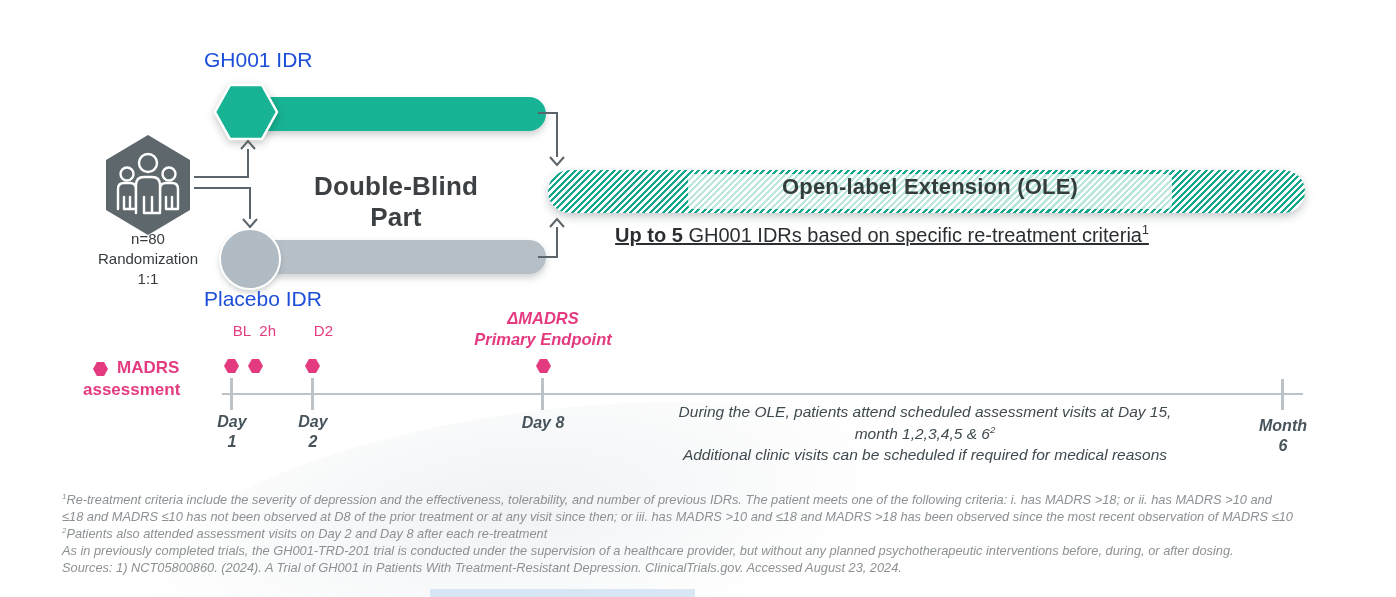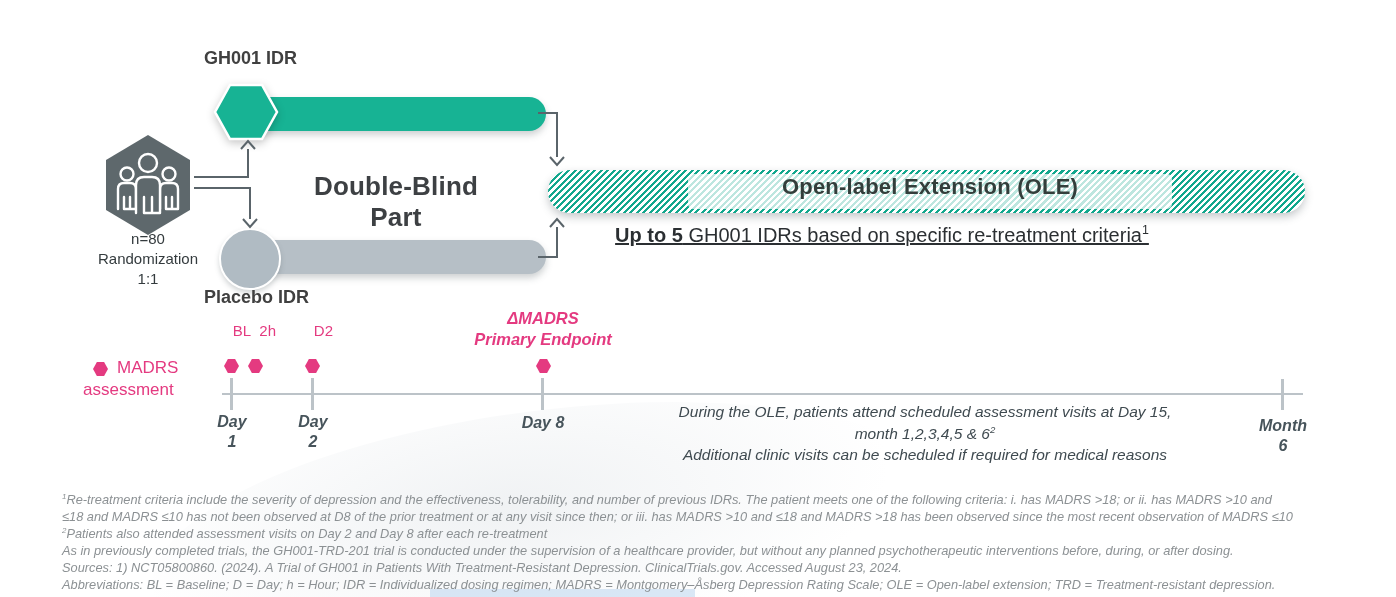--- a/index.html
+++ b/index.html
@@ -11,21 +11,21 @@
           background:radial-gradient(ellipse at 45% 35%, rgba(205,212,218,.30), rgba(255,255,255,0) 62%);
           transform:rotate(-7deg);}
   .bottom-strip{left:430px;top:589px;width:265px;height:8px;background:rgba(188,214,239,.55);}
 
   
   .bar{height:34px;border-radius:17px;box-shadow:0 4px 7px rgba(80,90,95,.28);}
   .bar-green{left:240px;top:97px;width:306px;background:#17B394;}
   .bar-gray{left:248px;top:240px;width:298px;background:#B6BFC6;}
   .placebo-circle{left:219px;top:228px;width:58px;height:58px;border-radius:50%;
                   background:#B0BBC3;border:2px solid #fff;box-shadow:0 3px 5px rgba(80,90,95,.25);}
-  .arm-label{font-weight:bold;font-size:18px;color:#404040;}
+  .arm-label{font-weight:normal;font-size:21px;color:#1d4ed8;}
   .dbl-blind{left:290px;top:171px;width:212px;text-align:center;font-weight:bold;
              font-size:26px;color:#3d4043;letter-spacing:.2px;}
   .pop-text{left:78px;top:229px;width:140px;text-align:center;font-size:15px;
             line-height:20px;color:#343b3e;}
 
   
   .ole-bar{left:548px;top:170px;width:757px;height:43px;border-radius:21.5px;
            background:repeating-linear-gradient(135deg,#12A78D 0px,#12A78D 2.2px,#ffffff 2.2px,#ffffff 4.6px);
            box-shadow:0 4px 8px rgba(80,90,95,.32);}
   .ole-inner{position:absolute;left:140px;top:4px;width:484px;height:35px;border-radius:5px;
@@ -36,21 +36,21 @@
   sup{font-size:.62em;vertical-align:super;line-height:0;}
 
   
   .axis{left:222px;top:393px;width:1081px;height:2px;background:#BCC3C8;}
   .tick{width:3px;background:#BCC3C8;}
   .pink{color:#E43A80;}
   .hexdot{width:15px;height:14px;background:#E43A80;
           clip-path:polygon(0% 50%,26% 0%,74% 0%,100% 50%,74% 100%,26% 100%);
           filter:drop-shadow(0 0 4px rgba(228,58,128,.55));}
   .marker-label{font-size:15px;text-align:right;width:40px;margin-left:-20px;}
-  .legend-text{font-weight:normal;font-size:17px;}
+  .legend-text{font-weight:bold;font-size:17px;}
   .pe-text{width:260px;margin-left:-130px;text-align:center;font-weight:bold;
            font-style:italic;font-size:16.5px;line-height:21px;}
   .day-label{width:90px;margin-left:-45px;text-align:center;font-weight:bold;
              font-style:italic;font-size:16px;line-height:20px;color:#47545b;}
   .visits{left:605px;top:401px;width:640px;text-align:center;font-style:italic;
           font-size:15.5px;line-height:21.5px;color:#3f4a50;}
 
   
   .foot{left:62px;width:1315px;font-style:italic;font-size:12.8px;line-height:17px;color:#8c9194;}
 </style>
@@ -157,15 +157,14 @@
     <div>During the OLE, patients attend scheduled assessment visits at Day 15,</div>
     <div><span>month 1,2,3,4,5 &amp; 6</span><sup>2</sup></div>
     <div>Additional clinic visits can be scheduled if required for medical reasons</div>
   </div>
 
   <div class="abs foot" style="top:491px;"><sup>1</sup><span>Re-treatment criteria include the severity of depression and the effectiveness, tolerability, and number of previous IDRs. The patient meets one of the following criteria: i. has MADRS &gt;18; or ii. has MADRS &gt;10 and</span></div>
   <div class="abs foot" style="top:508px;">≤18 and MADRS ≤10 has not been observed at D8 of the prior treatment or at any visit since then; or iii. has MADRS &gt;10 and ≤18 and MADRS &gt;18 has been observed since the most recent observation of MADRS ≤10</div>
   <div class="abs foot" style="top:525px;"><sup>2</sup><span>Patients also attended assessment visits on Day 2 and Day 8 after each re-treatment</span></div>
   <div class="abs foot" style="top:542px;">As in previously completed trials, the GH001-TRD-201 trial is conducted under the supervision of a healthcare provider, but without any planned psychotherapeutic interventions before, during, or after dosing.</div>
   <div class="abs foot" style="top:559px;">Sources: 1) NCT05800860. (2024). A Trial of GH001 in Patients With Treatment-Resistant Depression. ClinicalTrials.gov. Accessed August 23, 2024.</div>
-  <div class="abs foot" style="top:576px;">Abbreviations: BL = Baseline; D = Day; h = Hour; IDR = Individualized dosing regimen; MADRS = Montgomery–Åsberg Depression Rating Scale; OLE = Open-label extension; TRD = Treatment-resistant depression.</div>
 
 </div>
 
 </body></html>

